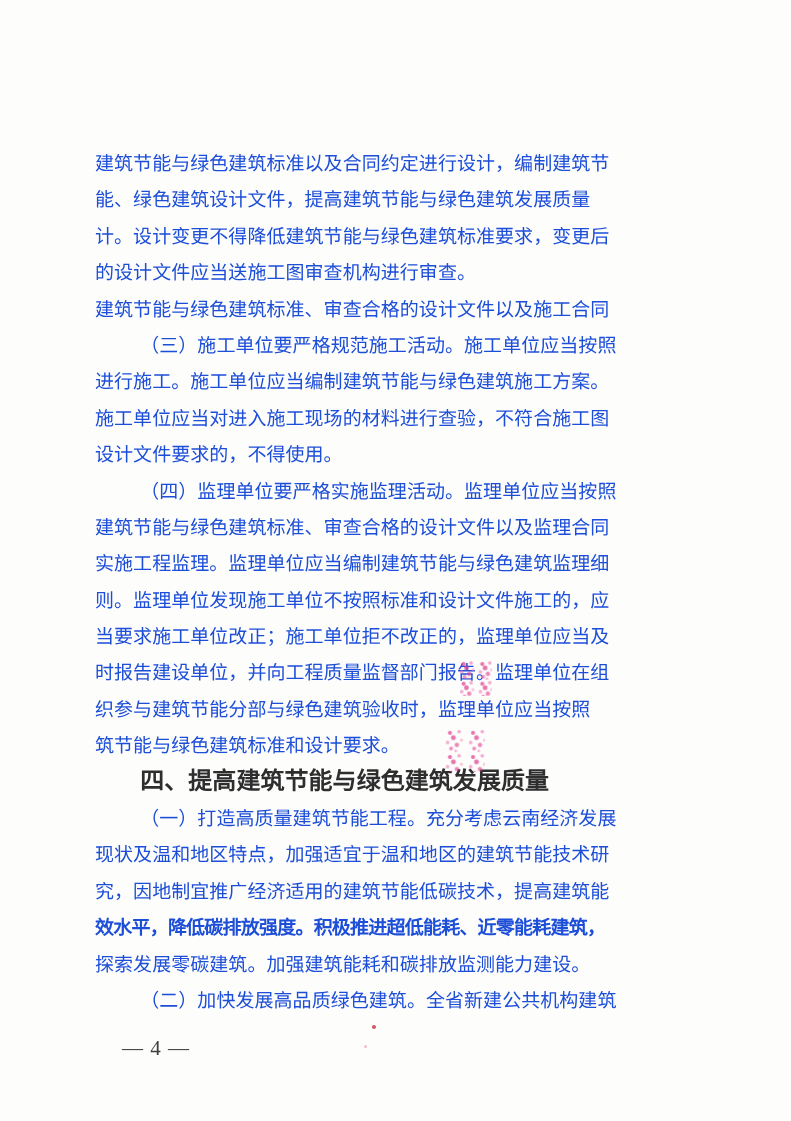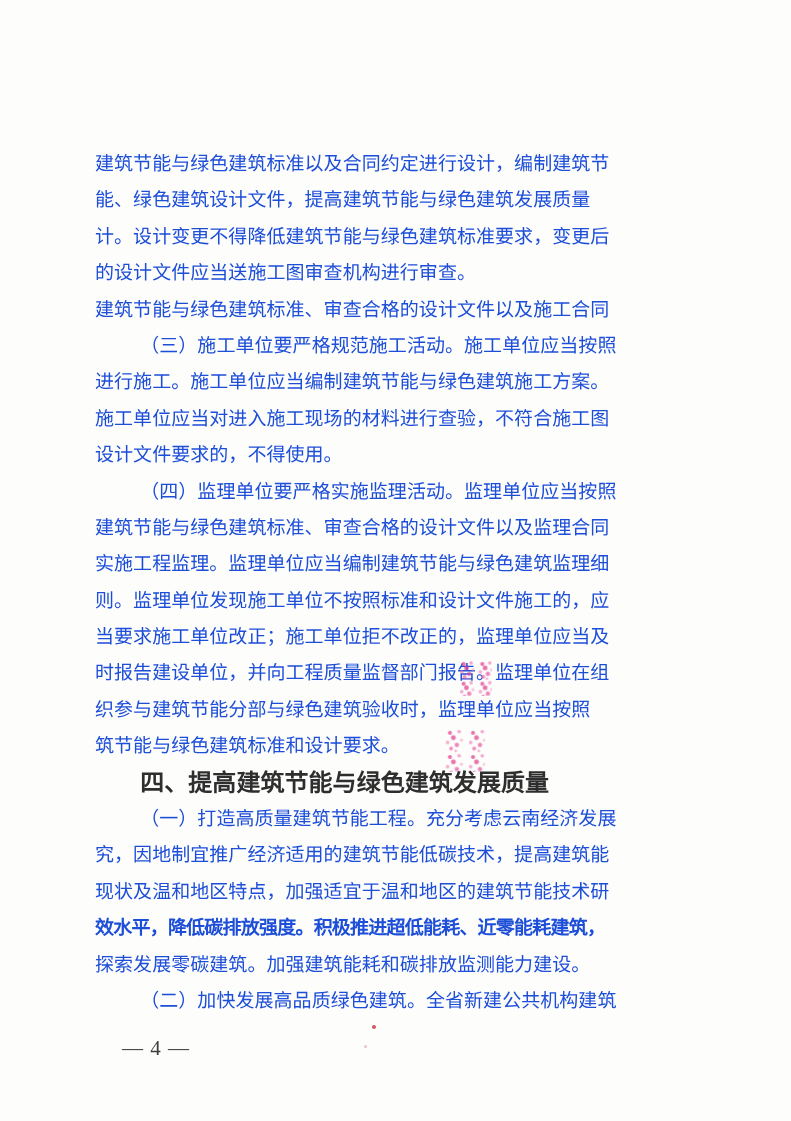--- a/index.html
+++ b/index.html
@@ -20,21 +20,21 @@
   .line {
     height: 36.4px;
     line-height: 36.4px;
     font-size: 19px;
     color: #1d4ed8;
     white-space: nowrap;
     letter-spacing: 0.05px;
   }
   .line.indent { padding-left: 45.2px; }
   .line.bold {
-    font-family: Liberation Serif, serif;
+    font-family: Liberation Mono, monospace;
     font-weight: 700;
     font-size: 24px;
     color: #2e2e2e;
   }
   .page-number {
     position: absolute;
     left: 122px;
     top: 1036px;
     font-size: 21px;
     line-height: 24px;
@@ -81,22 +81,22 @@
       <div class="line indent">（四）监理单位要严格实施监理活动。监理单位应当按照</div>
       <div class="line">建筑节能与绿色建筑标准、审查合格的设计文件以及监理合同</div>
       <div class="line">实施工程监理。监理单位应当编制建筑节能与绿色建筑监理细</div>
       <div class="line">则。监理单位发现施工单位不按照标准和设计文件施工的，应</div>
       <div class="line">当要求施工单位改正；施工单位拒不改正的，监理单位应当及</div>
       <div class="line">时报告建设单位，并向工程质量监督部门报告。监理单位在组</div>
       <div class="line">织参与建筑节能分部与绿色建筑验收时，监理单位应当按照</div>
       <div class="line">筑节能与绿色建筑标准和设计要求。</div>
       <div class="line indent bold">四、提高建筑节能与绿色建筑发展质量</div>
       <div class="line indent">（一）打造高质量建筑节能工程。充分考虑云南经济发展</div>
+      <div class="line">现状及温和地区特点，加强适宜于温和地区的建筑节能技术研</div>
       <div class="line">究，因地制宜推广经济适用的建筑节能低碳技术，提高建筑能</div>
-      <div class="line">现状及温和地区特点，加强适宜于温和地区的建筑节能技术研</div>
       <div class="line" style="letter-spacing: -0.78px; font-weight: bold;">效水平，降低碳排放强度。积极推进超低能耗、近零能耗建筑，</div>
       <div class="line">探索发展零碳建筑。加强建筑能耗和碳排放监测能力建设。</div>
       <div class="line indent">（二）加快发展高品质绿色建筑。全省新建公共机构建筑</div>
     </div>
   <div class="page-number">— 4 —</div>
   <div id="artifact-layer">
       <div class="smudge" style="left: 458px; top: 660px; width: 34px; height: 36px;"></div>
       <div class="smudge" style="left: 443px; top: 728px; width: 42px; height: 44px;"></div>
       <div class="dot" style="left: 372px; top: 1025px; width: 4px; height: 4px;"></div>
       <div class="dot faint" style="left: 364px; top: 1045px; width: 3px; height: 3px;"></div>

